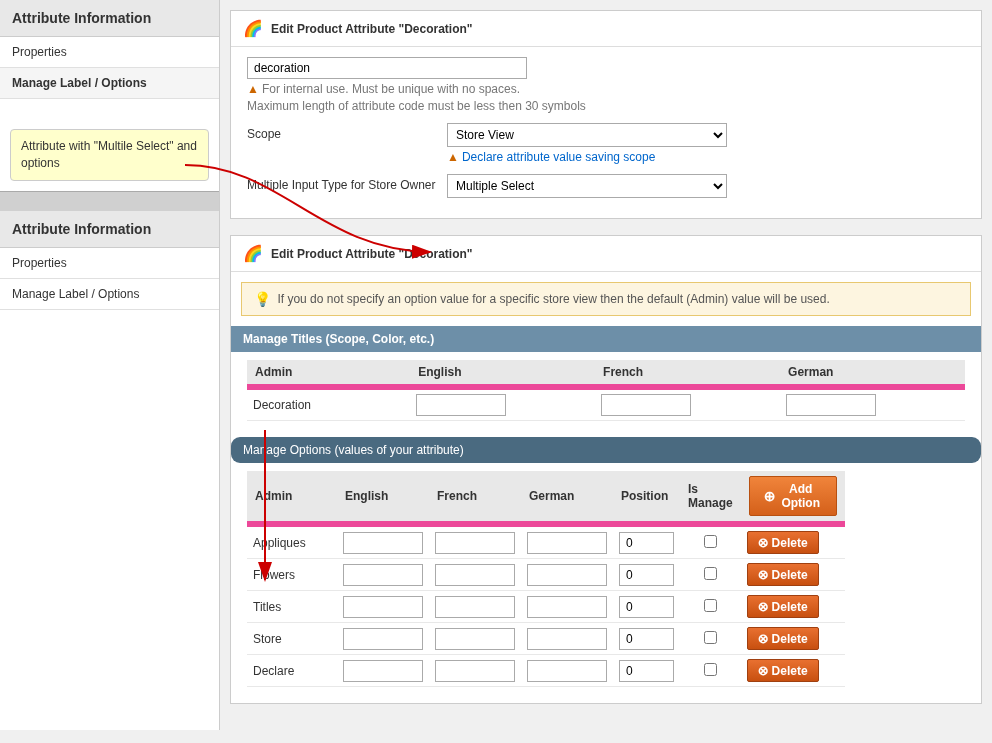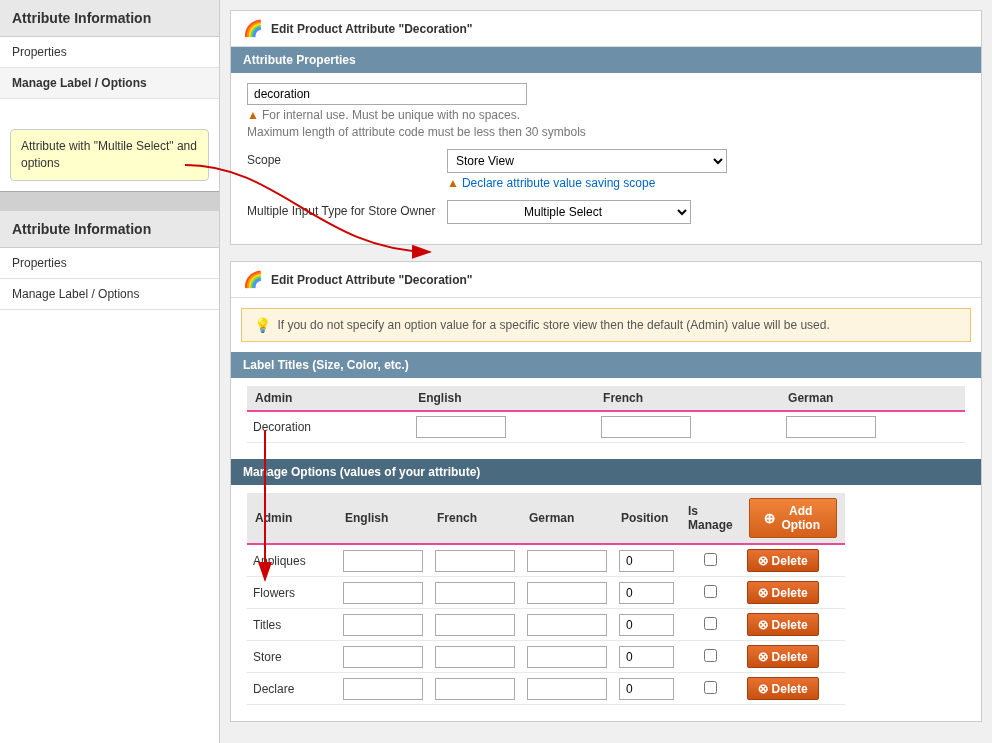--- a/index.html
+++ b/index.html
@@ -81,21 +81,22 @@
       color: #fff;
       padding: 6px 12px;
       font-size: 12px;
       font-weight: bold;
     }
     .section-bar-dark {
       background: #4a6a80;
       color: #fff;
       padding: 6px 12px;
       font-size: 12px;
-      font-weight: bold;
+      font-weight: normal;
+      border-radius: 9px;
     }
 
     .form-table {
       width: 100%;
       padding: 10px 16px;
     }
     .form-row {
       display: flex;
       align-items: flex-start;
       margin-bottom: 10px;
@@ -146,21 +147,21 @@
     
     .data-table {
       width: 100%;
       border-collapse: collapse;
     }
     .data-table th {
       background: #e8e8e8;
       padding: 5px 8px;
       text-align: left;
       font-size: 12px;
-      border-bottom: 2px solid #ec4899;
+      border-bottom: 6px solid #ec4899;
       color: #333;
     }
     .data-table td {
       padding: 4px 6px;
       border-bottom: 1px solid #e8e8e8;
       vertical-align: middle;
     }
     .data-table input[type="text"] {
       width: 90px;
     }
@@ -235,21 +236,20 @@
   <div class="sidebar-item">Manage Label / Options</div>
 </div>
 
 <div class="main-content">
 
   <div class="panel">
     <div class="panel-header">
       <span class="rainbow-icon">🌈</span>
       <span>Edit Product Attribute "Decoration"</span>
     </div>
-    <div class="section-bar">Attribute Properties</div>
     <div class="form-table">
 
       <div class="form-row">
         <div class="form-field">
           <input type="text" style="width: 280px;" value="decoration">
           <div class="field-note">
             <span class="warning-icon">▲</span><span>For internal use. Must be unique with no spaces.</span>
           </div>
           <div class="field-note">
             <span>Maximum length of attribute code must be less then 30 symbols</span>
@@ -267,21 +267,21 @@
           </select>
           <div class="field-note blue">
             <span class="warning-icon">▲</span><span>Declare attribute value saving scope</span>
           </div>
         </div>
       </div>
 
       <div class="form-row">
         <div class="form-label">Multiple Input Type for Store Owner</div>
         <div class="form-field">
-          <select style="width:244px;text-align:center;">
+          <select style="width:280px;">
             <option>Multiple Select</option>
             <option>Text Field</option>
             <option>Text Area</option>
             <option>Date</option>
             <option>Yes/No</option>
             <option>Dropdown</option>
             <option>Price</option>
             <option>Media Image</option>
             <option>Fixed Product Tax</option>
           </select>
@@ -294,21 +294,21 @@
     <div class="panel-header">
       <span class="rainbow-icon">🌈</span>
       <span>Edit Product Attribute "Decoration"</span>
     </div>
 
     <div class="info-bar">
       <span class="bulb">💡</span>
       <span>If you do not specify an option value for a specific store view then the default (Admin) value will be used.</span>
     </div>
 
-    <div class="section-bar">Label Titles (Size, Color, etc.)</div>
+    <div class="section-bar">Manage Titles (Scope, Color, etc.)</div>
     <div style="padding: 8px 16px 16px 16px;">
       <table class="data-table">
         <thead>
           <tr>
             <th>Admin</th>
             <th>English</th>
             <th>French</th>
             <th>German</th>
           </tr>
         </thead>

